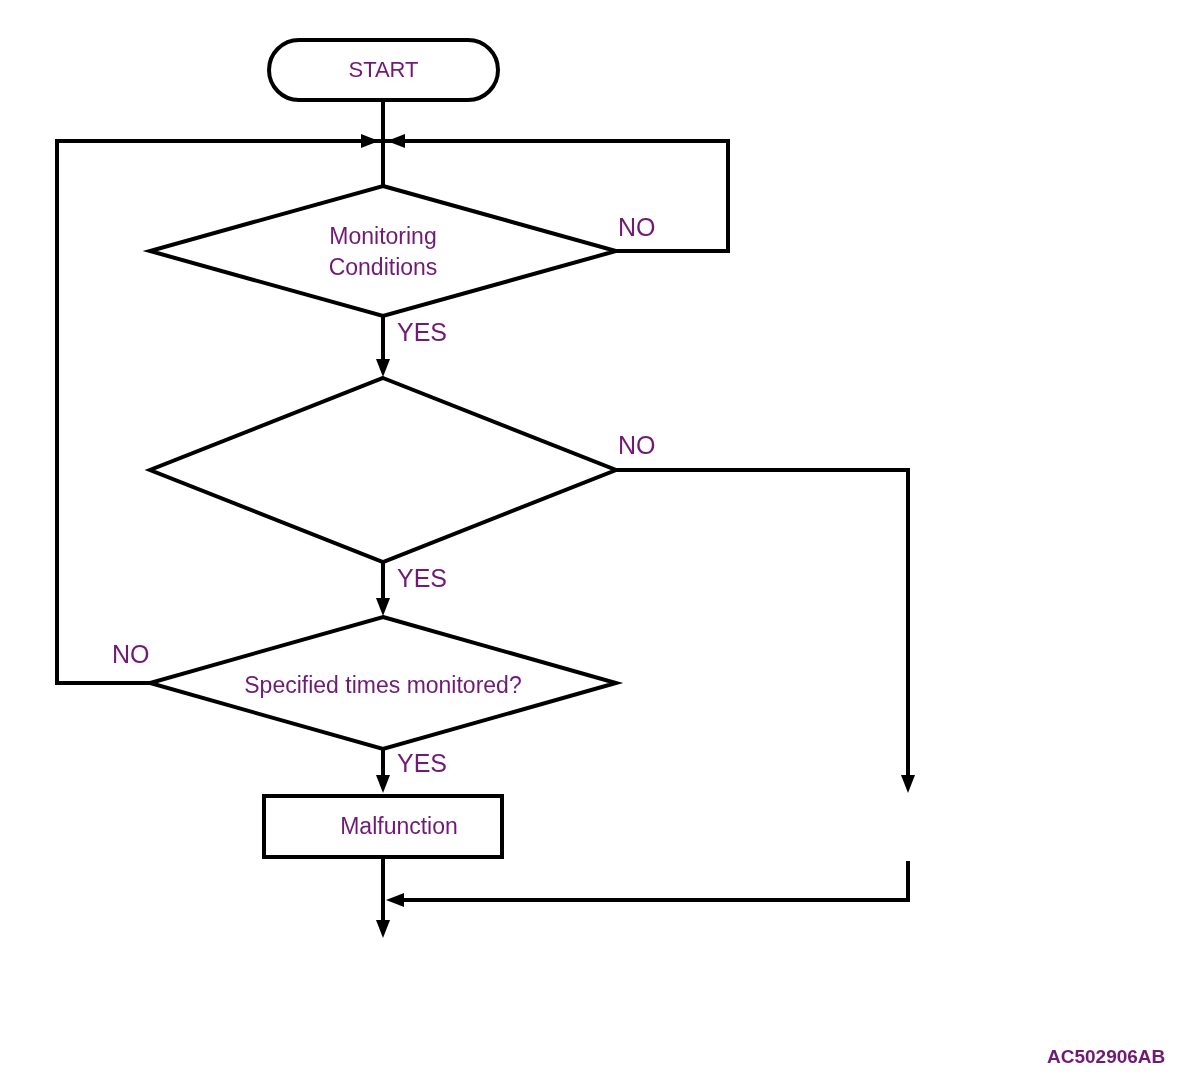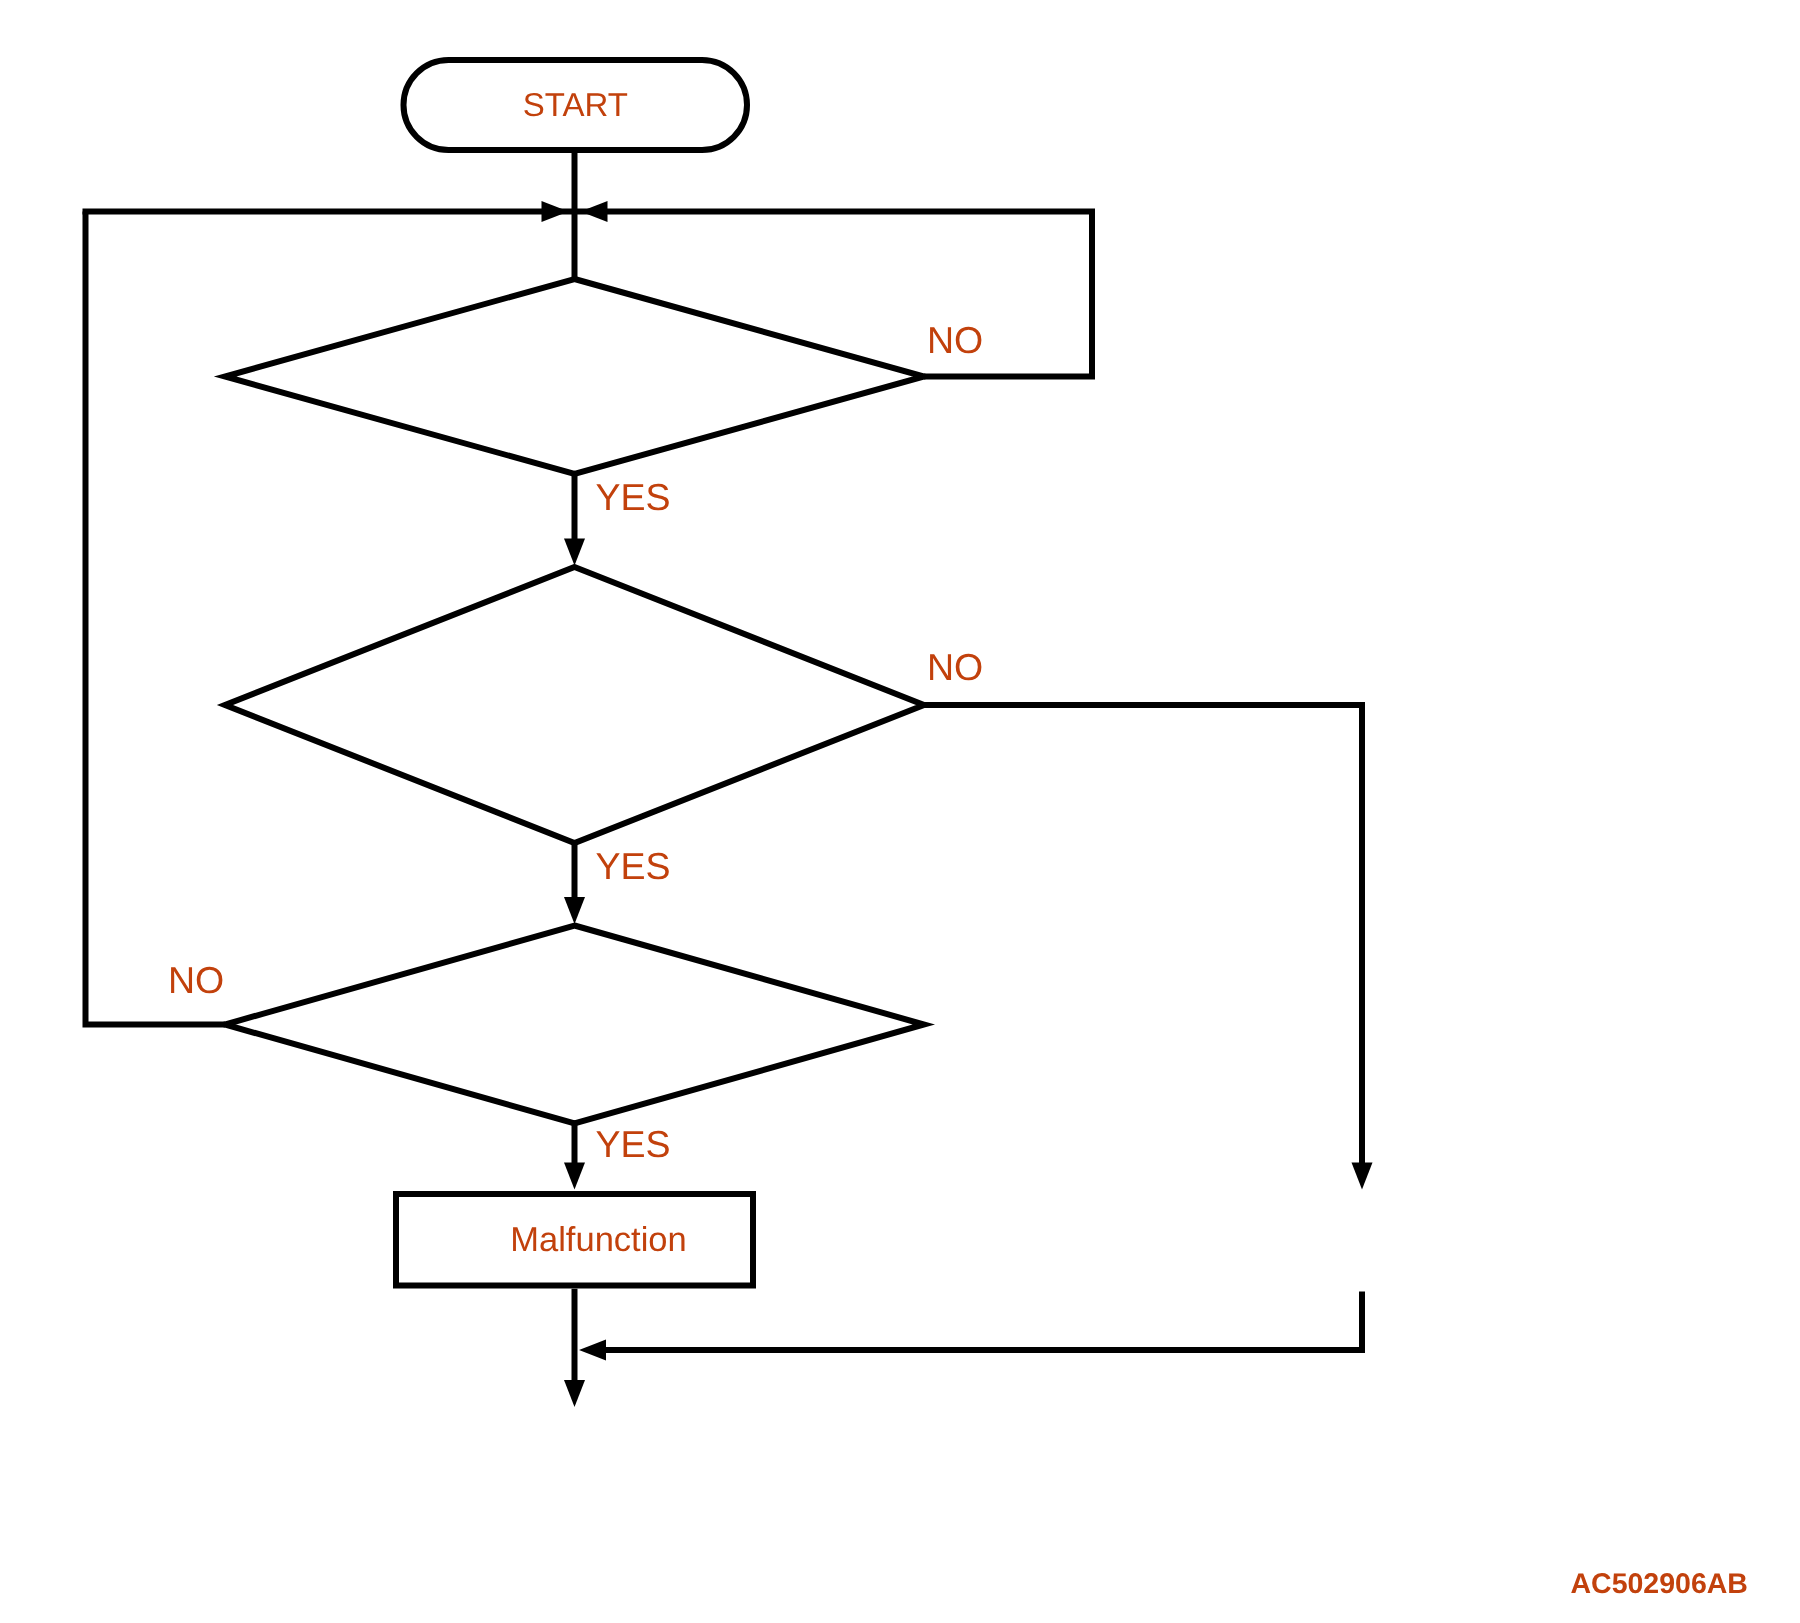--- a/index.html
+++ b/index.html
@@ -6,21 +6,21 @@
     margin: 0;
     padding: 0;
     background: #ffffff;
   }
   .canvas {
     position: relative;
     width: 1200px;
     height: 1082px;
     background: #ffffff;
     font-family: "Liberation Sans", sans-serif;
-    color: #c2410c;
+    color: #701a75;
     overflow: hidden;
   }
   .layer {
     position: absolute;
     left: 0;
     top: 0;
   }
   .node {
     position: absolute;
     box-sizing: border-box;
@@ -108,20 +108,23 @@
   <div class="node terminator" style="left:267px; top:38px; width:233px; height:64px;">
     <span>START</span>
   </div>
 
   <div class="node process" style="left:262px; top:794px; width:242px; height:65px;padding-left:32px;">
     <span>Malfunction</span>
   </div>
 
 
 
+  <div class="diamond-text" style="left:263px; top:221px; width:240px;">Monitoring
+Conditions</div>
+  <div class="diamond-text" style="left:203px; top:670px; width:360px;">Specified times monitored?</div>
 
   <div class="edge-label" style="left:618px; top:215px;">NO</div>
   <div class="edge-label" style="left:397px; top:320px;">YES</div>
   <div class="edge-label" style="left:618px; top:433px;">NO</div>
   <div class="edge-label" style="left:397px; top:566px;">YES</div>
   <div class="edge-label" style="left:112px; top:642px;">NO</div>
   <div class="edge-label" style="left:397px; top:751px;">YES</div>
 
   <div class="figure-code" style="left:1047px; top:1047px;">AC502906AB</div>
 

